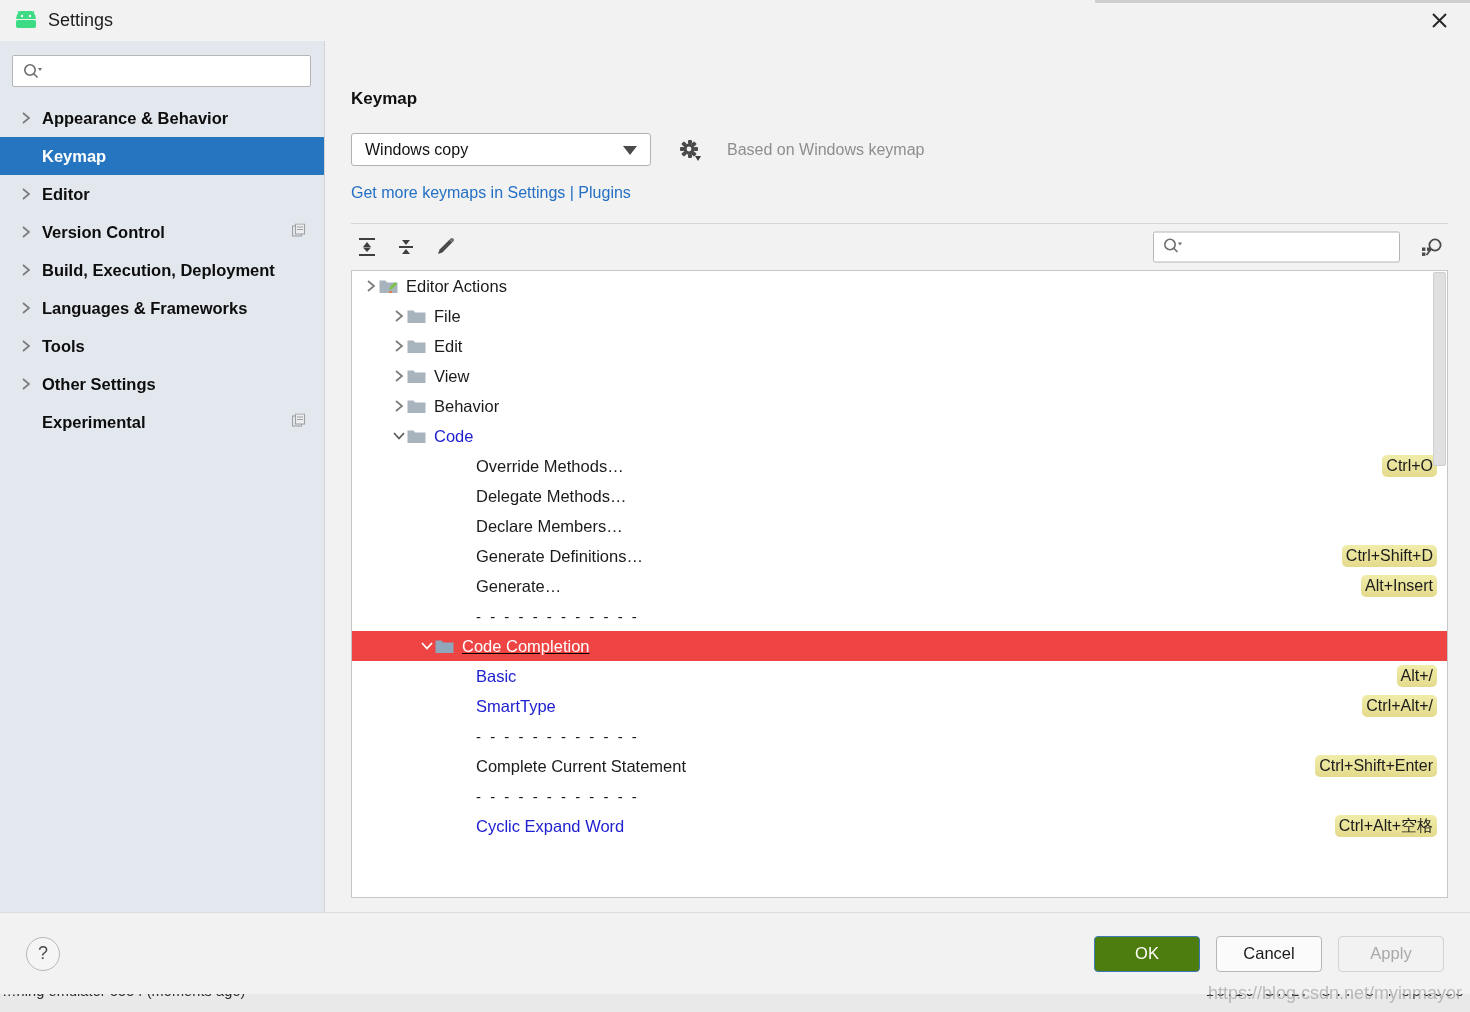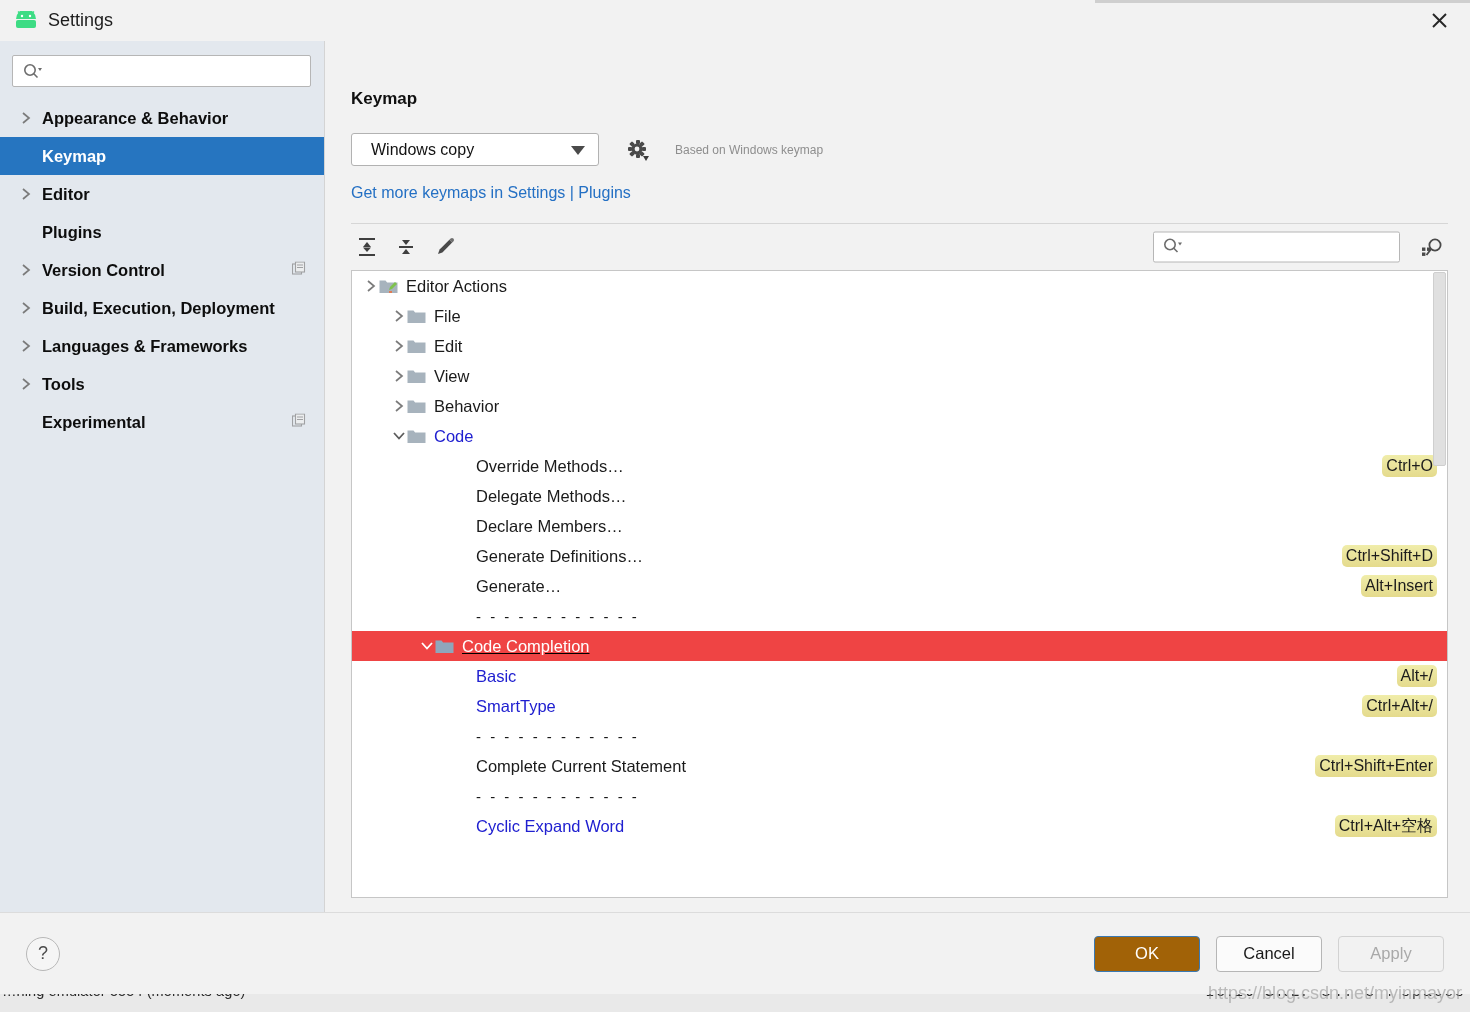--- a/index.html
+++ b/index.html
@@ -135,43 +135,43 @@
   .pane-title {
     font-size: 17px; font-weight: bold; color: #101010;
     margin: 30px 0 0 0;
   }
 
   .keymap-row {
     display: flex; align-items: center;
     margin-top: 24px;
   }
   .combo {
-    width: 248px; height: 33px;
+    width: 300px; height: 33px;
     background: #ffffff;
     border: 1px solid #b2b2b2;
     border-radius: 3px;
     display: flex; align-items: center;
     position: relative;
-    padding-left: 19px;
+    padding-left: 13px;
     cursor: pointer;
   }
   .combo .ctext { font-size: 16px; color: #121212; }
   .combo .caret {
     position: absolute; right: 13px; top: 50%;
     transform: translateY(-50%);
   }
   .gear-btn {
     margin-left: 24px;
     width: 30px; height: 30px;
     display: flex; align-items: center; justify-content: center;
     cursor: pointer;
   }
   .based-on {
     margin-left: 22px;
-    font-size: 12px; color: #8e8e8e;
+    font-size: 16px; color: #8e8e8e;
   }
   .plugins-link {
     margin-top: 18px;
     font-size: 16px; color: #2470c4;
     cursor: pointer;
     display: inline-block;
   }
   .hr {
     margin: 21px 0 0 0;
     height: 1px; background: #d6d6d6;
@@ -292,21 +292,21 @@
     height: 36px; min-width: 106px;
     border-radius: 4px;
     font-size: 16.5px;
     display: flex; align-items: center; justify-content: center;
     cursor: pointer;
     border: 1px solid #b6b6b6;
     background: #fbfbfb;
     color: #1a1a1a;
   }
   .btn.primary {
-    background: #a16207;
+    background: #4d7c0f;
     border-color: #3a79b3;
     color: #ffffff;
     text-align: right;
   }
   .btn.disabled {
     background: #f2f2f2;
     border-color: #d2d2d2;
     color: #a9a9a9;
   }
 
@@ -384,24 +384,20 @@
 
           <div class="nav-item">
             <span class="chev">
               <svg width="10" height="14" viewBox="0 0 10 14">
                   <polyline points="2,2 8,7 2,12" fill="none" stroke="#7b7b7b" stroke-width="1.7"></polyline>
                 </svg>
             </span>
             <span class="lbl">Editor</span>
           </div>
 
-          <div class="nav-item">
-            <span class="chev empty"></span>
-            <span class="lbl">Plugins</span>
-          </div>
 
           <div class="nav-item">
             <span class="chev">
               <svg width="10" height="14" viewBox="0 0 10 14">
                   <polyline points="2,2 8,7 2,12" fill="none" stroke="#7b7b7b" stroke-width="1.7"></polyline>
                 </svg>
             </span>
             <span class="lbl">Version Control</span>
             <span class="copy-badge">
               <svg width="14" height="14" viewBox="0 0 14 14">
@@ -433,20 +429,28 @@
 
           <div class="nav-item">
             <span class="chev">
               <svg width="10" height="14" viewBox="0 0 10 14">
                   <polyline points="2,2 8,7 2,12" fill="none" stroke="#7b7b7b" stroke-width="1.7"></polyline>
                 </svg>
             </span>
             <span class="lbl">Tools</span>
           </div>
 
+          <div class="nav-item">
+            <span class="chev">
+              <svg width="10" height="14" viewBox="0 0 10 14">
+                  <polyline points="2,2 8,7 2,12" fill="none" stroke="#7b7b7b" stroke-width="1.7"></polyline>
+                </svg>
+            </span>
+            <span class="lbl">Other Settings</span>
+          </div>
 
           <div class="nav-item">
             <span class="chev empty"></span>
             <span class="lbl">Experimental</span>
             <span class="copy-badge">
               <svg width="14" height="14" viewBox="0 0 14 14">
                 <rect x="0.5" y="2.5" width="9" height="10" fill="none" stroke="#8a8a8a" stroke-width="1.1"></rect>
                 <rect x="3.5" y="0.5" width="9" height="10" fill="#f0f0f0" stroke="#8a8a8a" stroke-width="1.1"></rect>
                 <line x1="5" y1="3.5" x2="11" y2="3.5" stroke="#8a8a8a" stroke-width="1"></line>
                 <line x1="5" y1="6" x2="11" y2="6" stroke="#8a8a8a" stroke-width="1"></line>

